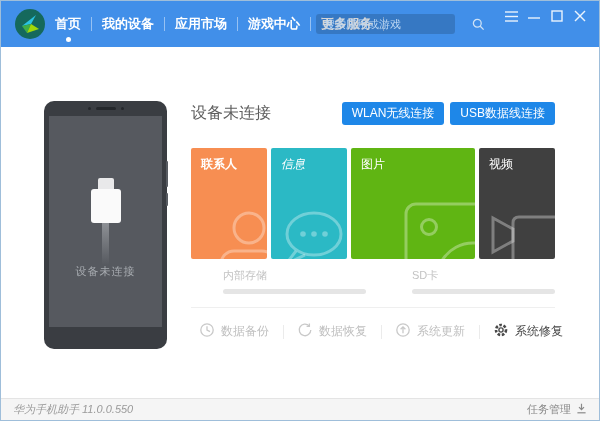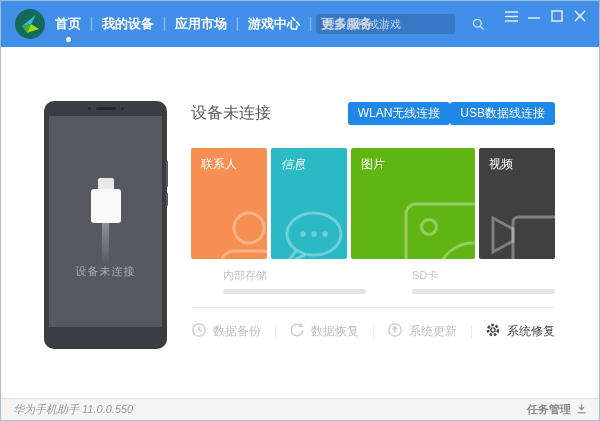--- a/index.html
+++ b/index.html
@@ -30,46 +30,46 @@
   .ep-bar { width:20px; height:3px; border-radius:2px; background:#24272b; }
   .side-btn { position:absolute; right:-1px; width:2px; background:#585c62; border-radius:1px; }
   .usb-tip  { position:absolute; left:50%; top:62px; width:16px; height:12px; margin-left:-8px; background:#e9e9ea; border-radius:2px 2px 0 0; }
   .usb-body { position:absolute; left:50%; top:73px; width:30px; height:34px; margin-left:-15px; background:#fafafa; border-radius:3px; }
   .usb-cable{ position:absolute; left:50%; top:107px; width:7px; height:42px; margin-left:-3.5px; background:linear-gradient(#8d9095, rgba(86,89,95,0)); }
   .phone-text { position:absolute; left:0; top:148px; width:100%; text-align:center; color:#a7abb0; font-size:11px; letter-spacing:1px; }
   
   .main { position:absolute; left:190px; top:46px; width:364px; }
   .title-row { position:absolute; top:55px; left:0; width:100%; display:flex; align-items:center; justify-content:space-between; }
   .page-title { font-size:16px; color:#5e5e5e; font-weight:normal; }
-  .btn-group { display:flex; gap:0; }
+  .btn-group { display:flex; gap:6px; }
   .blue-btn { height:23px; padding:0 10px; background:#1e87e8; border:none; border-radius:3px; color:#ffffff; font-size:12px; font-family:inherit; display:flex; align-items:center; cursor:default; white-space:nowrap; }
   .tiles { position:absolute; top:101px; left:0; width:100%; height:111px; display:flex; gap:4px; }
   .tile { flex:1; border-radius:2px; position:relative; overflow:hidden; cursor:default; }
   .tile-label { position:absolute; left:10px; top:8px; color:#ffffff; font-size:12px; }
   .tile-icon { position:absolute; }
   .tile-icon svg { display:block; }
   .tile-icon * { stroke:rgba(255,255,255,0.33); fill:none; stroke-width:3; }
   .tile-icon .fill { fill:rgba(255,255,255,0.33); stroke:none; }
   .storage { position:absolute; top:221px; left:0; width:100%; display:flex; gap:14px; }
   .storage-col { flex:1;margin-left:32px; }
   .storage-label { font-size:11px; color:#c3c3c3; }
   .storage-bar { margin-top:6px; height:5px; background:#e5e5e5; border-radius:2.5px; overflow:hidden; }
   .storage-fill { height:100%; background:#bdbdbd; width:0; }
   .h-divider { position:absolute; top:260px; left:0; width:100%; height:1px; background:#efefef; }
-  .actions { position:absolute; top:275px; left:0; width:100%; display:flex; align-items:center; justify-content:space-between; }
+  .actions { position:absolute; top:275px; left:8px; width:100%; display:flex; align-items:center; justify-content:space-between; }
   .action { display:flex; align-items:center; gap:6px; font-size:12px; cursor:default; }
   .action.disabled { color:#bfbfbf; }
   .action.disabled svg * { stroke:#c9c9c9; }
   .action.enabled { color:#474747; }
   .action.enabled svg * { stroke:#4a4a4a; }
   .action-sep { width:1px; height:14px; background:#ebebeb; }
   
   .footer { position:absolute; left:0; right:0; bottom:0; height:22px; background:#f5f5f5; border-top:1px solid #e4e4e4; display:flex; align-items:center; justify-content:space-between; padding:0 12px; }
   .footer-left { font-size:11px; color:#9a9a9a;font-style:italic; }
-  .footer-right { display:flex; align-items:center; gap:5px; font-size:11px; color:#8a8a8a; cursor:default;font-weight:bold; }
+  .footer-right { display:flex; align-items:center; gap:5px; font-size:11px; color:#8a8a8a; cursor:default; }
 </style>
 </head>
 <body>
 
 <div class="window">
 
   <div class="header">
     <div class="logo">
       <svg width="30" height="30" viewBox="0 0 30 30">
         <circle cx="15" cy="15" r="15" fill="#15695c"></circle>
@@ -160,21 +160,21 @@
 
     <div class="title-row">
       <h1 class="page-title">设备未连接</h1>
       <div class="btn-group">
         <button class="blue-btn">WLAN无线连接</button>
         <button class="blue-btn">USB数据线连接</button>
       </div>
     </div>
 
     <div class="tiles">
-      <div class="tile" style="background-color: rgb(247, 142, 82);">
+      <div class="tile" style="background-color: rgb(247, 142, 82); font-weight: bold;">
         <span class="tile-label">联系人</span>
         <span class="tile-icon" style="right:-12px; bottom:-20px;">
           <svg width="78" height="70" viewBox="0 0 78 70">
             <circle cx="48" cy="19" r="15"></circle>
             <rect x="20" y="42" width="54" height="42" rx="13"></rect>
           </svg>
         </span>
       </div>
       <div class="tile" style="background-color: rgb(43, 185, 197); font-style: italic;">
         <span class="tile-label">信息</span>

